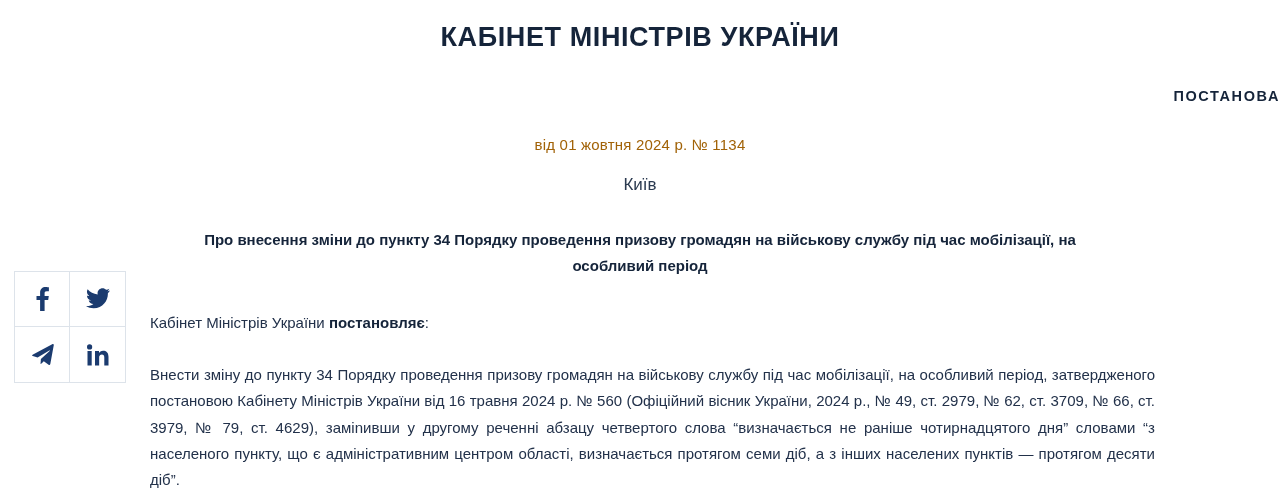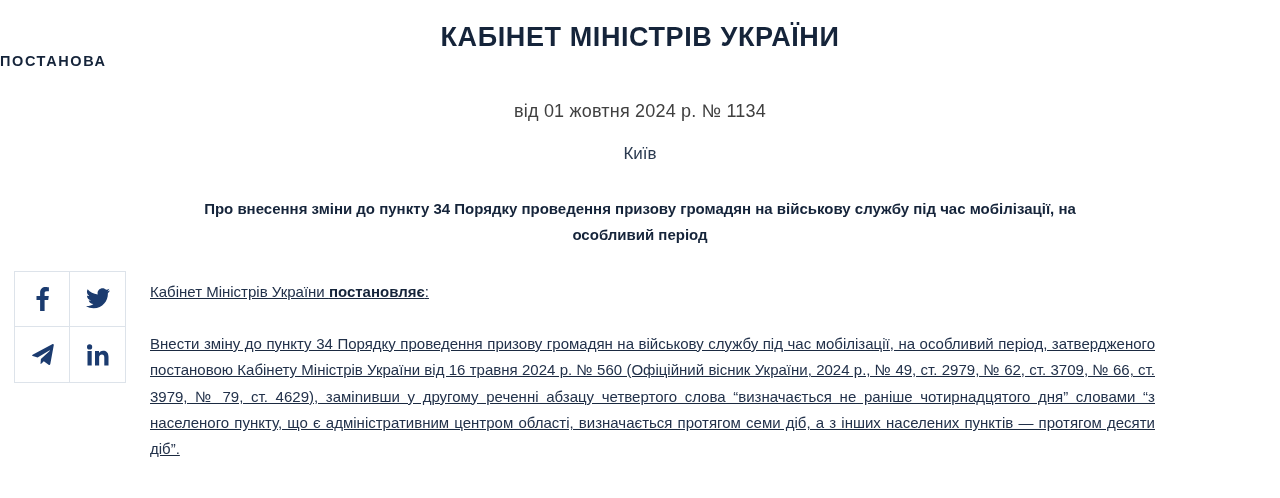--- a/index.html
+++ b/index.html
@@ -20,30 +20,31 @@
   .doc-title {
     text-align: center;
     font-size: 27px;
     font-weight: bold;
     letter-spacing: 0.6px;
     color: #15243a;
     margin: 14px 0 0 0;
     padding-top: 8px;
   }
   .doc-subtitle {
-    text-align: left;
+    text-align: right;
     font-size: 14.5px;
     font-weight: bold;
     letter-spacing: 1.6px;
     color: #15243a;
+    margin-top: 35px;
   }
   .doc-date {
     text-align: center;
-    font-size: 18px;
-    color: #404040;
+    font-size: 15px;
+    color: #a16207;
     margin-top: 32px;
     letter-spacing: 0.2px;
   }
   .doc-city {
     text-align: center;
     font-size: 17px;
     color: #2b3a50;
     margin-top: 22px;
   }
   .doc-heading {
@@ -53,21 +54,20 @@
     color: #15243a;
     margin: 32px auto 4px auto;
     width: 880px;
     line-height: 1.75;
   }
 
   
   .body-wrap {
     width: 1005px;
     margin: 0 8px 0 150px;
-    text-decoration: underline;
   }
   .para {
     font-size: 15px;
     color: #22314a;
     line-height: 1.76;
     text-align: justify;
     margin-top: 26px;
   }
   .para.first {
     text-align: left;

